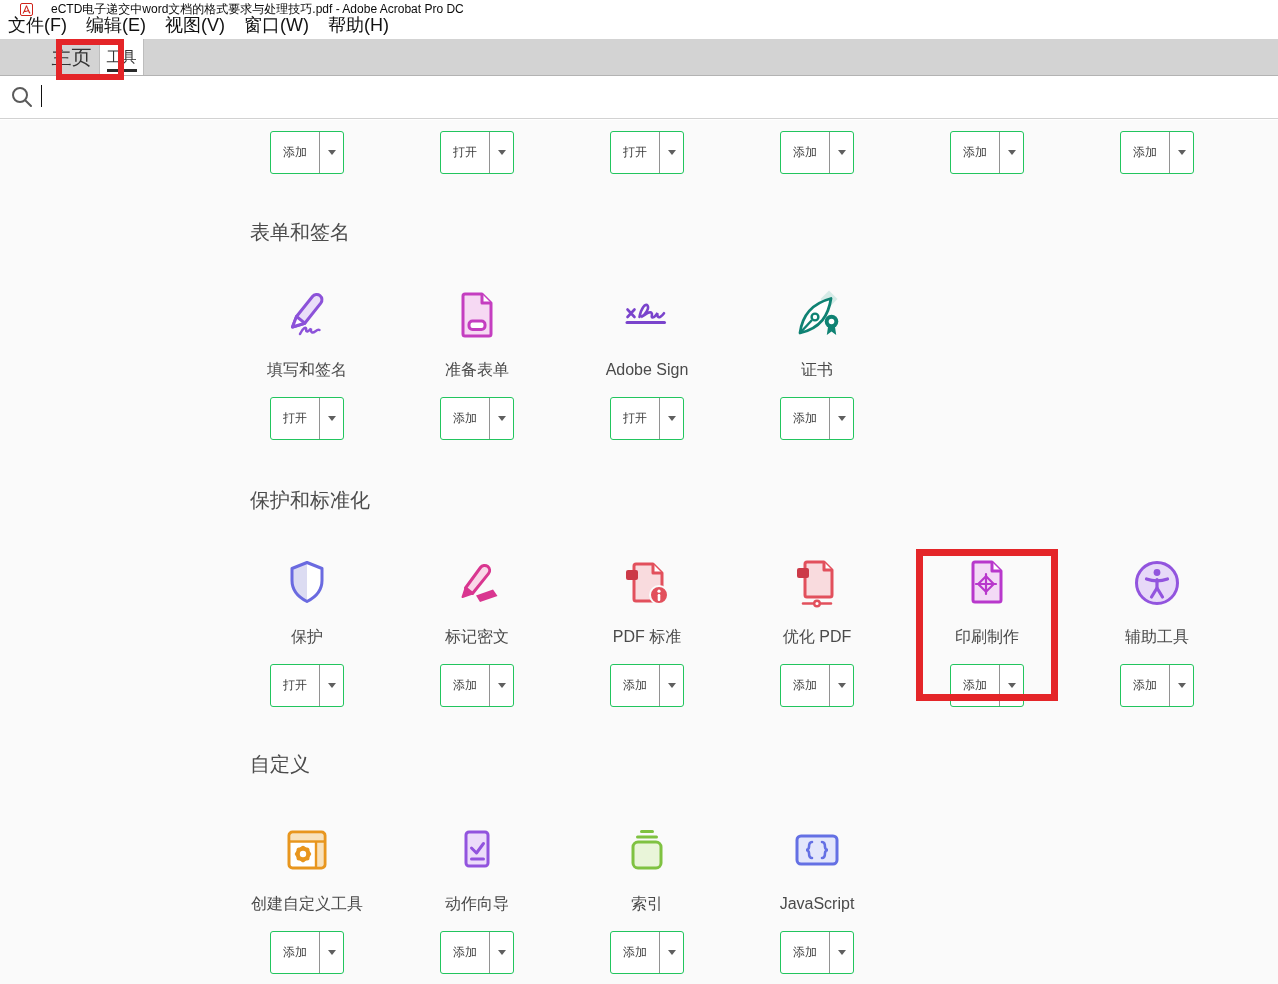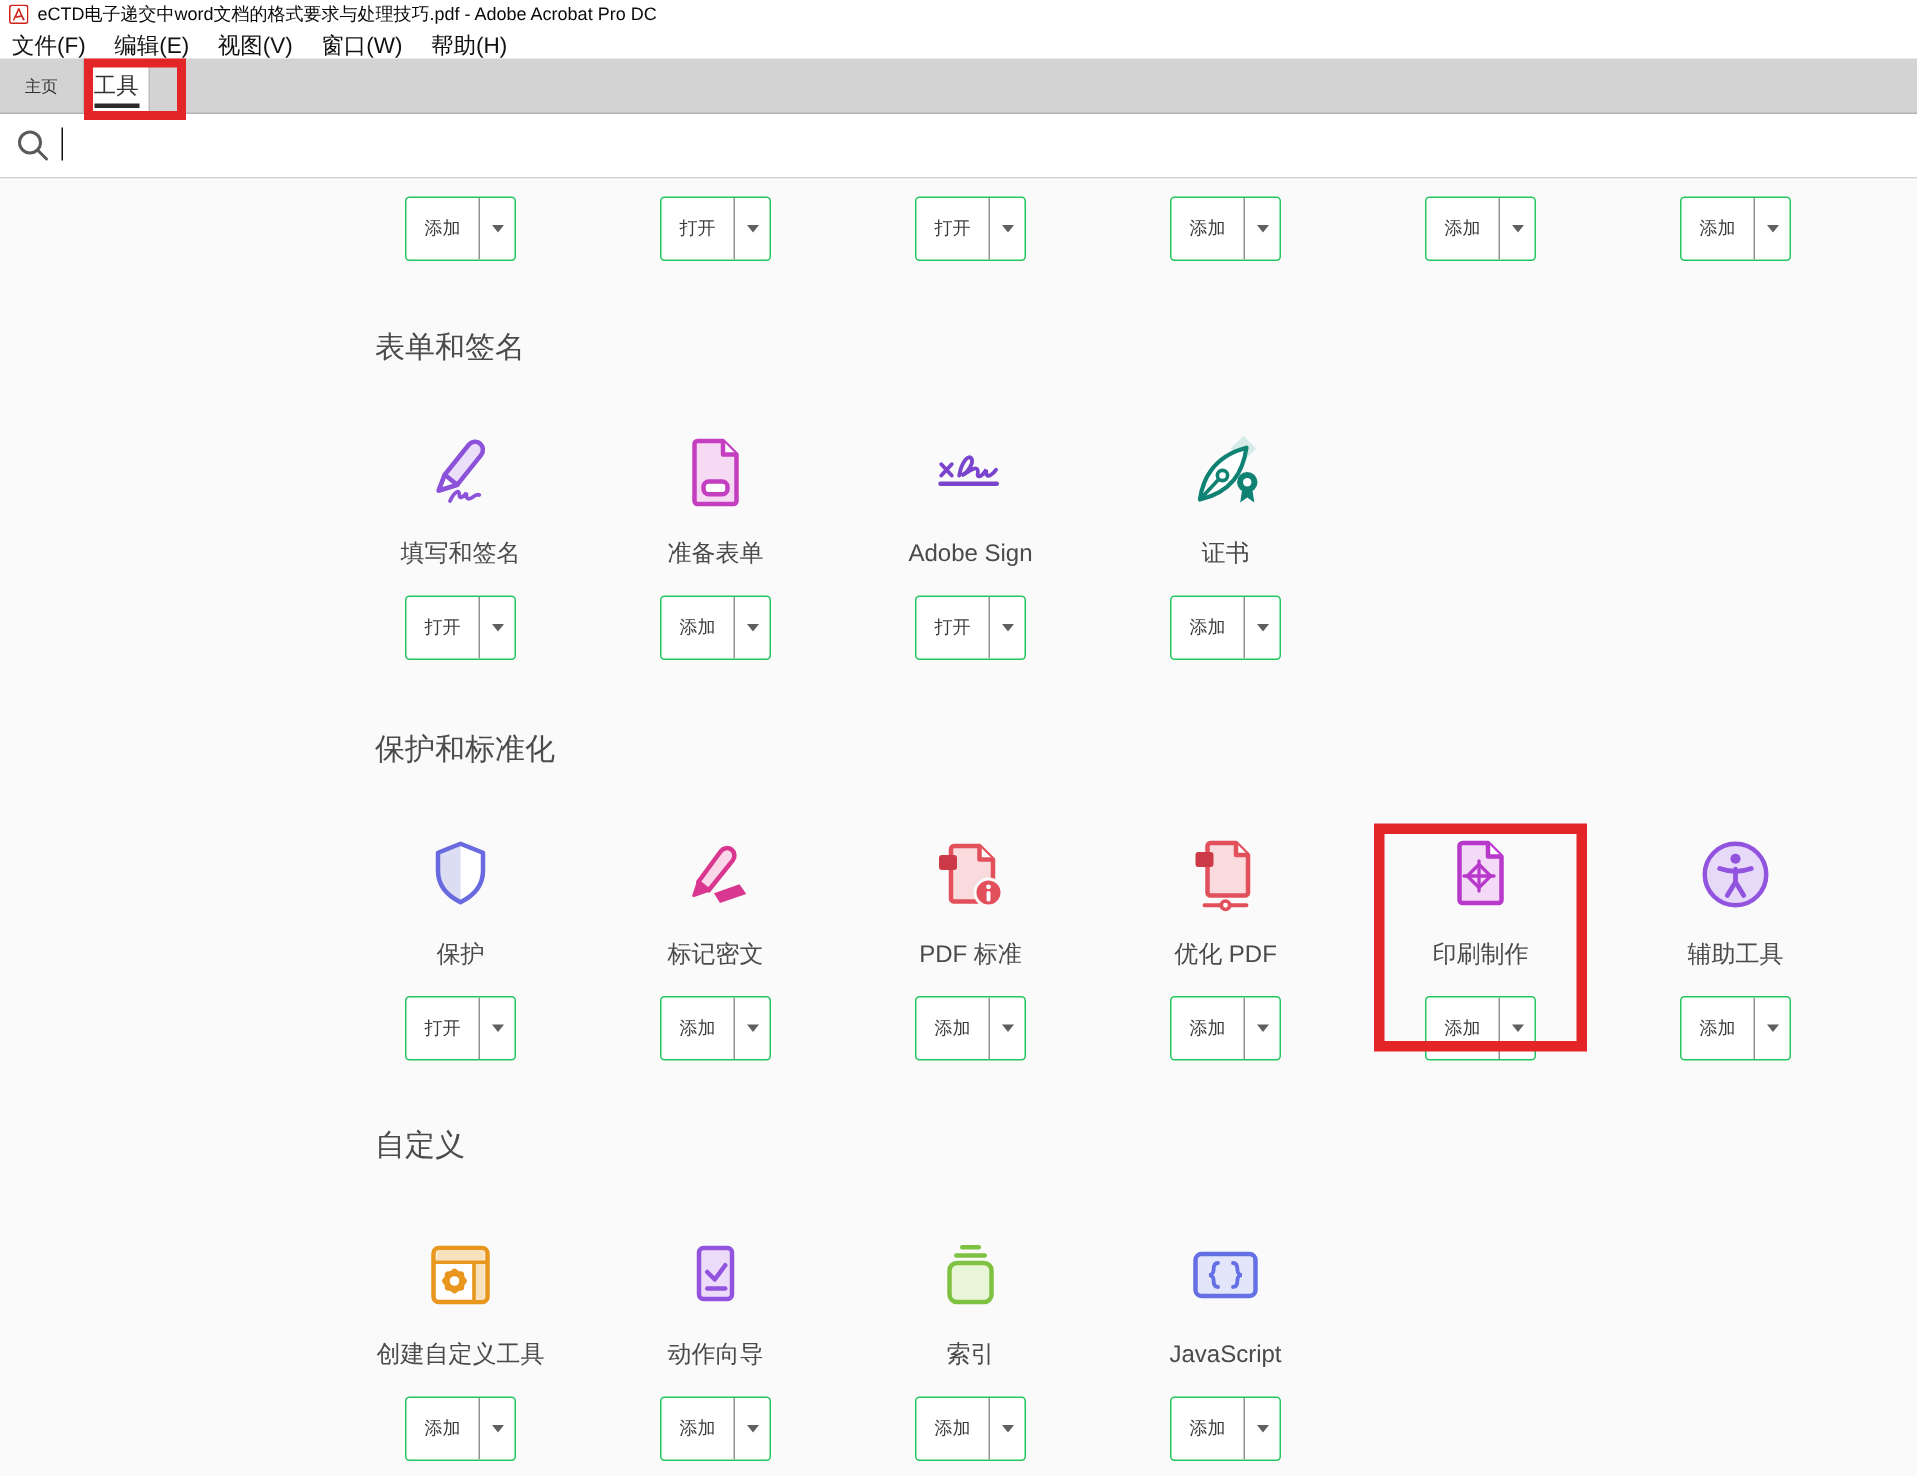--- a/index.html
+++ b/index.html
@@ -8,44 +8,44 @@
     font-family:"Liberation Sans", sans-serif;
     background:#ffffff;
     position:relative;
     overflow:hidden;
     color:#222;
   }
 
   
   .titlebar {
     position:absolute; left:0; top:0; width:100%; height:19px;
-    background:#ffffff; display:flex; align-items:center; gap:6px;
-    padding-left:6px; font-size:12px; color:#0a0a0a; white-space:nowrap;
+    background:#ffffff; display:flex; align-items:center; gap:18px;
+    padding-left:20px; font-size:12px; color:#0a0a0a; white-space:nowrap;
   }
   .app-icon { width:13px; height:13px; flex:0 0 auto; }
 
   
   .menubar {
     position:absolute; left:0; top:19px; width:100%; height:20px;
-    background:#ffffff; display:flex; align-items:flex-start;
-    font-size:15px; color:#111;
+    background:#ffffff; display:flex; align-items:flex-end;
+    font-size:18px; color:#111;
   }
   .menu-item { padding:2px 11px 2px 8px; cursor:default; }
 
   
   .tabbar {
     position:absolute; left:0; top:39px; width:100%; height:37px;
     background:#d3d3d3; border-bottom:1px solid #b3b3b3;
     display:flex;
   }
   .tab {
     height:100%; display:flex; align-items:center; justify-content:center;
     border-right:1px solid #bdbdbd; position:relative; color:#333;
   }
-  .tab-home  { width:56px; font-size:11px; background:transparent; }
+  .tab-home  { width:56px; font-size:20px; background:transparent;margin-left:44px; }
   .tab-tools { width:44px; font-size:15px; background:#ffffff; }
   .tab-doc   { width:188px; font-size:12px; background:#f4f4f4; color:#3c3c3c; }
   .tab-underline {
     position:absolute; bottom:3px; left:50%; transform:translateX(-50%);
     width:30px; height:3px; background:#2b2b2b;
   }
 
   
   .searchbar {
     position:absolute; left:0; top:76px; width:100%; height:43px;

